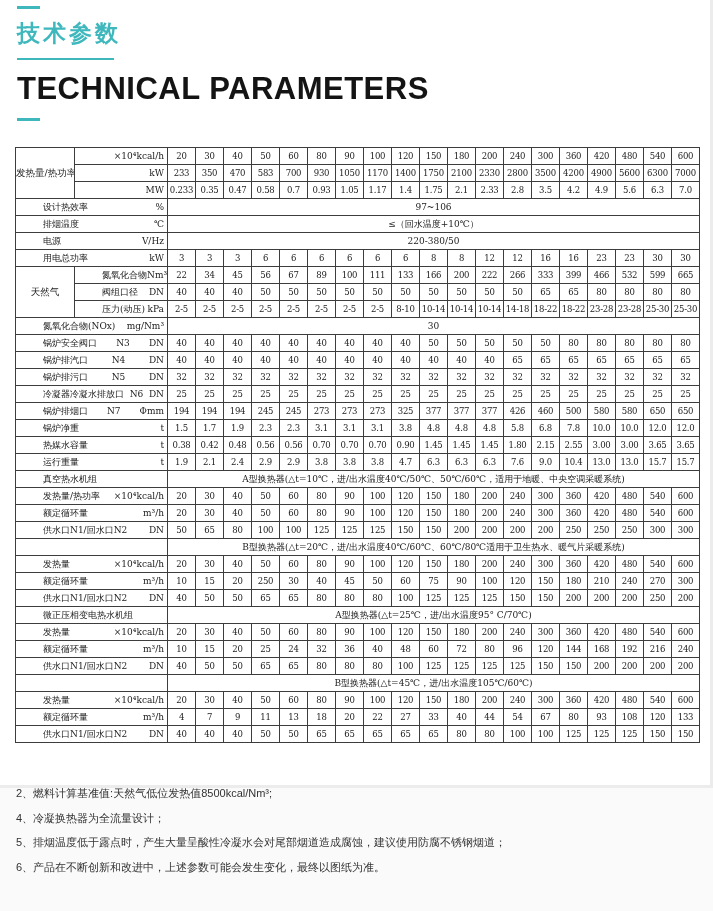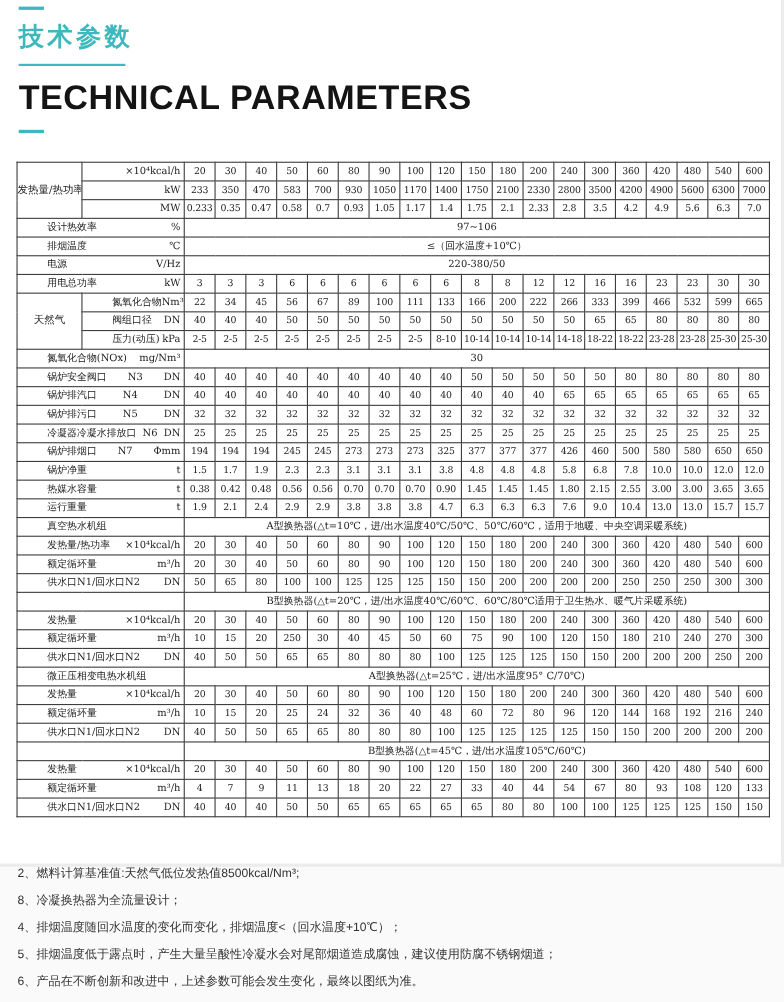--- a/index.html
+++ b/index.html
@@ -872,19 +872,18 @@
           <td class="val">125</td>
           <td class="val">125</td>
           <td class="val">150</td>
           <td class="val">150</td>
         </tr>
       </tbody>
   </table>
 
   <ol class="notes">
     <li>2、燃料计算基准值:天然气低位发热值8500kcal/Nm³;</li>
-    <li>8、冷凝换热器为全流量设计；</li>
-    <li>4、排烟温度随回水温度的变化而变化，排烟温度&lt;（回水温度+10℃）；</li>
+    <li>4、冷凝换热器为全流量设计；</li>
     <li>5、排烟温度低于露点时，产生大量呈酸性冷凝水会对尾部烟道造成腐蚀，建议使用防腐不锈钢烟道；</li>
     <li>6、产品在不断创新和改进中，上述参数可能会发生变化，最终以图纸为准。</li>
   </ol>
 
 </div>
 
 </body></html>

